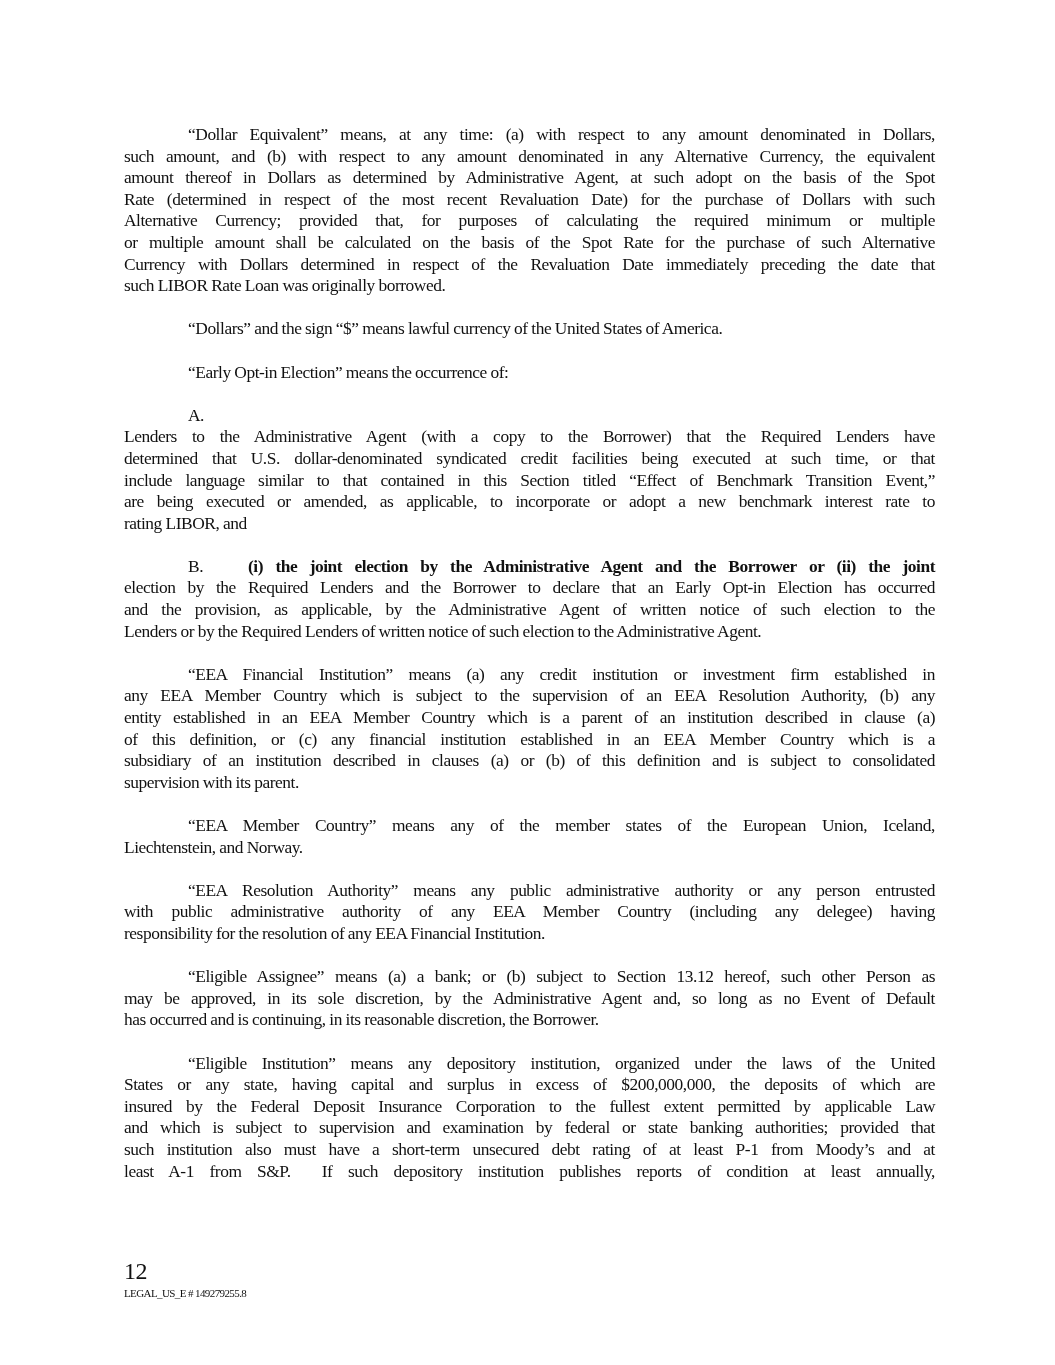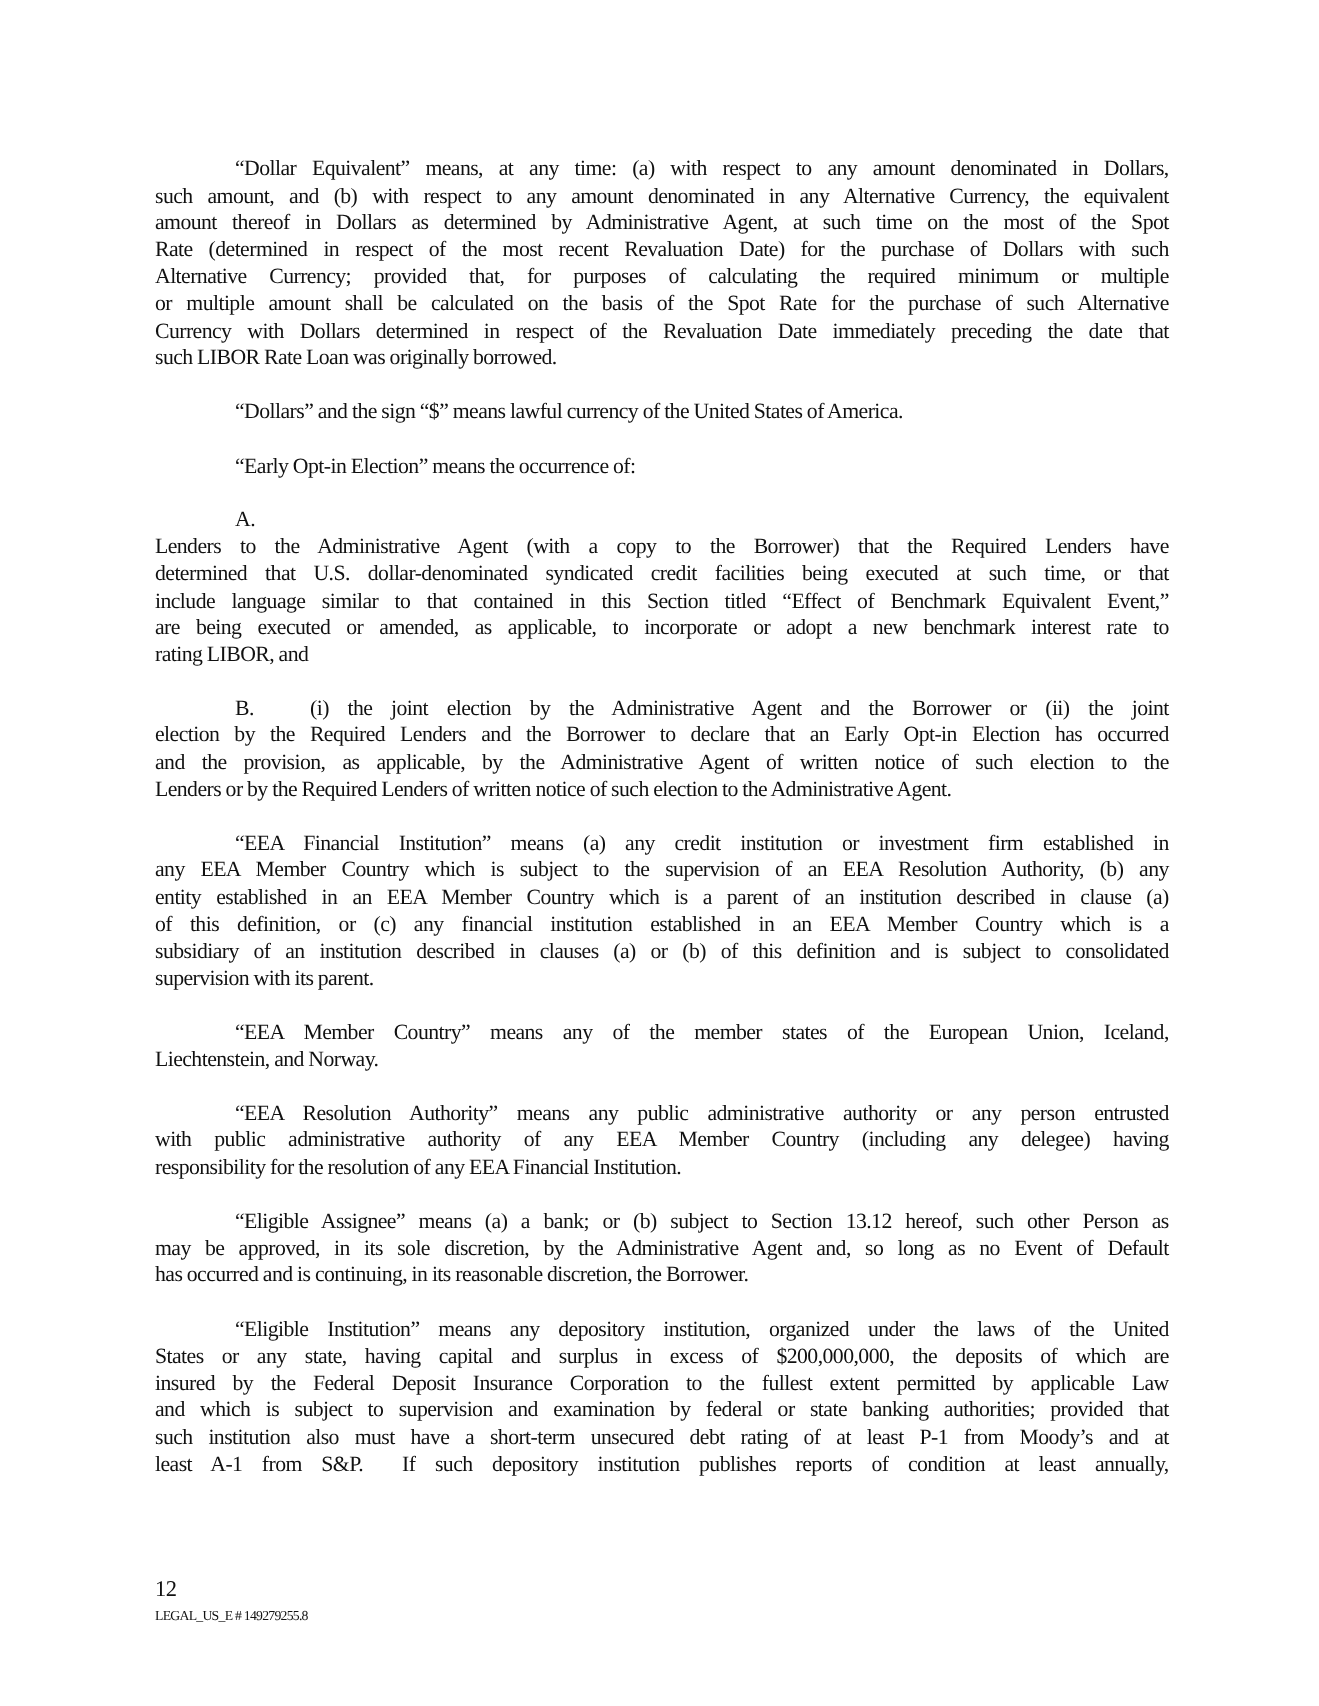--- a/index.html
+++ b/index.html
@@ -10,33 +10,33 @@
     font-family: "Liberation Serif", "DejaVu Serif", serif;
     font-size: 17.4px; line-height: 21.6px; color: #111;
     letter-spacing: -0.45px; word-spacing: -0.3px;
   }
   .para { margin: 0 0 21.6px 0; }
   .line { display: block; text-align: justify; text-align-last: justify; white-space: nowrap; overflow: visible; height: 21.6px; }
   .line.last { text-align-last: left; }
   .indent { padding-left: 64px; }
   .enum { display: inline-block; width: 60px; }
   .footer { position: absolute; left: 124px; top: 1261px; font-family: "Liberation Serif", serif; color: #111; }
-  .pageno { font-size: 18px; line-height: 20px; letter-spacing: -0.5px; }
+  .pageno { font-size: 24px; line-height: 20px; letter-spacing: -0.5px; }
   .docid { font-size: 11px; line-height: 16px; margin-top: 4px; letter-spacing: -0.6px; }
 </style>
 </head>
 <body>
 
 <div class="page">
   <div class="body-text">
 
     <div class="para">
       <span class="line indent">“Dollar Equivalent” means, at any time: (a) with respect to any amount denominated in Dollars,</span>
       <span class="line">such amount, and (b) with respect to any amount denominated in any Alternative Currency, the equivalent</span>
-      <span class="line">amount thereof in Dollars as determined by Administrative Agent, at such time on the most of the Spot</span>
+      <span class="line">amount thereof in Dollars as determined by Administrative Agent, at such adopt on the basis of the Spot</span>
       <span class="line">Rate (determined in respect of the most recent Revaluation Date) for the purchase of Dollars with such</span>
       <span class="line">Alternative Currency; provided that, for purposes of calculating the required minimum or multiple</span>
       <span class="line">or multiple amount shall be calculated on the basis of the Spot Rate for the purchase of such Alternative</span>
       <span class="line">Currency with Dollars determined in respect of the Revaluation Date immediately preceding the date that</span>
       <span class="line last">such LIBOR Rate Loan was originally borrowed.</span>
     </div>
 
     <div class="para">
       <span class="line last indent">“Dollars” and the sign “$” means lawful currency of the United States of America.</span>
     </div>
@@ -44,29 +44,29 @@
     <div class="para">
       <span class="line last indent">“Early Opt-in Election” means the occurrence of:</span>
     </div>
 
     <div class="para">
       <span class="line indent" style="display:flex;">
         <span class="enum">A.</span>
       </span>
       <span class="line">Lenders to the Administrative Agent (with a copy to the Borrower) that the Required Lenders have</span>
       <span class="line">determined that U.S. dollar-denominated syndicated credit facilities being executed at such time, or that</span>
-      <span class="line">include language similar to that contained in this Section titled “Effect of Benchmark Equivalent Event,”</span>
+      <span class="line">include language similar to that contained in this Section titled “Effect of Benchmark Transition Event,”</span>
       <span class="line">are being executed or amended, as applicable, to incorporate or adopt a new benchmark interest rate to</span>
       <span class="line last">rating LIBOR, and</span>
     </div>
 
     <div class="para">
       <span class="line indent" style="display:flex;">
         <span class="enum">B.</span>
-        <span style="flex:1; text-align:justify; text-align-last:justify;">(i) the joint election by the Administrative Agent and the Borrower or (ii) the joint</span>
+        <span style="flex:1; text-align:justify; text-align-last:justify;font-weight:bold;">(i) the joint election by the Administrative Agent and the Borrower or (ii) the joint</span>
       </span>
       <span class="line">election by the Required Lenders and the Borrower to declare that an Early Opt-in Election has occurred</span>
       <span class="line">and the provision, as applicable, by the Administrative Agent of written notice of such election to the</span>
       <span class="line last">Lenders or by the Required Lenders of written notice of such election to the Administrative Agent.</span>
     </div>
 
     <div class="para">
       <span class="line indent">“EEA Financial Institution” means (a) any credit institution or investment firm established in</span>
       <span class="line">any EEA Member Country which is subject to the supervision of an EEA Resolution Authority, (b) any</span>
       <span class="line">entity established in an EEA Member Country which is a parent of an institution described in clause (a)</span>

